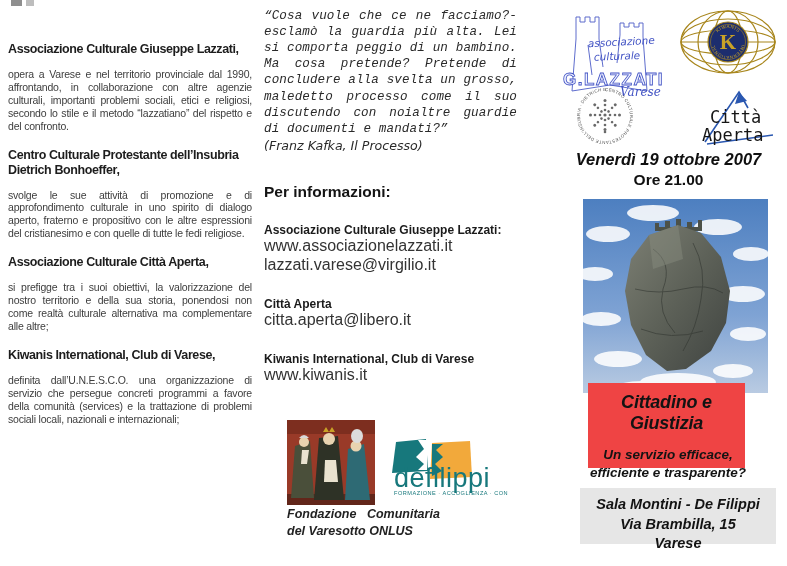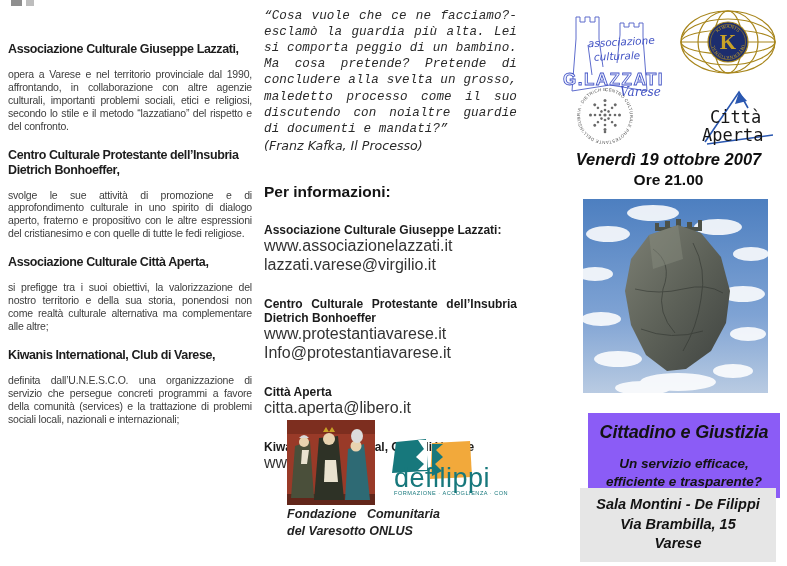--- a/index.html
+++ b/index.html
@@ -41,26 +41,26 @@
   .logo-kiwanis{position:absolute;left:678px;top:8px;width:100px;height:68px;}
   .logo-protestant{position:absolute;left:573px;top:86px;width:64px;height:62px;}
   .logo-citta{position:absolute;left:693px;top:86px;width:84px;height:64px;}
 
   .date-block{position:absolute;left:550px;top:150px;width:237px;text-align:center;color:#101010;}
   .date-l1{font-size:16.5px;font-weight:700;font-style:italic;}
   .date-l2{font-size:15.5px;font-weight:700;margin-top:2px;}
 
   .magritte{position:absolute;left:583px;top:199px;width:185px;height:194px;}
 
-  .title-box{position:absolute;left:588px;top:413px;width:192px;height:85px;background:#8b5cf6;
+  .title-box{position:absolute;left:588px;top:383px;width:157px;height:85px;background:#ef4444;
              text-align:center;color:#131313;}
   .tb-title{margin-top:9px;font-size:18px;font-weight:700;font-style:italic;letter-spacing:-.2px;}
   .tb-sub{margin:12px auto 0 auto;width:160px;font-size:13.5px;font-weight:700;font-style:italic;line-height:1.3;}
 
-  .venue-box{position:absolute;left:580px;top:488px;width:196px;height:74px;background:#e6e6e6;
+  .venue-box{position:absolute;left:580px;top:488px;width:196px;height:56px;background:#e6e6e6;
              text-align:center;color:#131313;}
   .venue-box div{font-size:14.5px;font-weight:700;font-style:italic;line-height:1.35;}
   .venue-box .v1{margin-top:7px;}
   svg{display:block;}
 </style>
 </head>
 <body>
 
 <div class="page">
 
@@ -95,25 +95,20 @@
     <p class="quote-attr">(Franz Kafka, Il Processo)</p>
 
     <h2 class="info-heading">Per informazioni:</h2>
 
     <div class="contact">
       <div class="c-name">Associazione Culturale Giuseppe Lazzati:</div>
       <div class="c-line">www.associazionelazzati.it</div>
       <div class="c-line">lazzati.varese@virgilio.it</div>
     </div>
 
-    <div class="contact">
-      <div class="c-name">Centro Culturale Protestante dell’Insubria Dietrich Bonhoeffer</div>
-      <div class="c-line">www.protestantiavarese.it</div>
-      <div class="c-line">Info@protestantiavarese.it</div>
-    </div>
 
     <div class="contact">
       <div class="c-name">Città Aperta</div>
       <div class="c-line">citta.aperta@libero.it</div>
     </div>
 
     <div class="contact">
       <div class="c-name">Kiwanis International, Club di Varese</div>
       <div class="c-line">www.kiwanis.it</div>
     </div>

